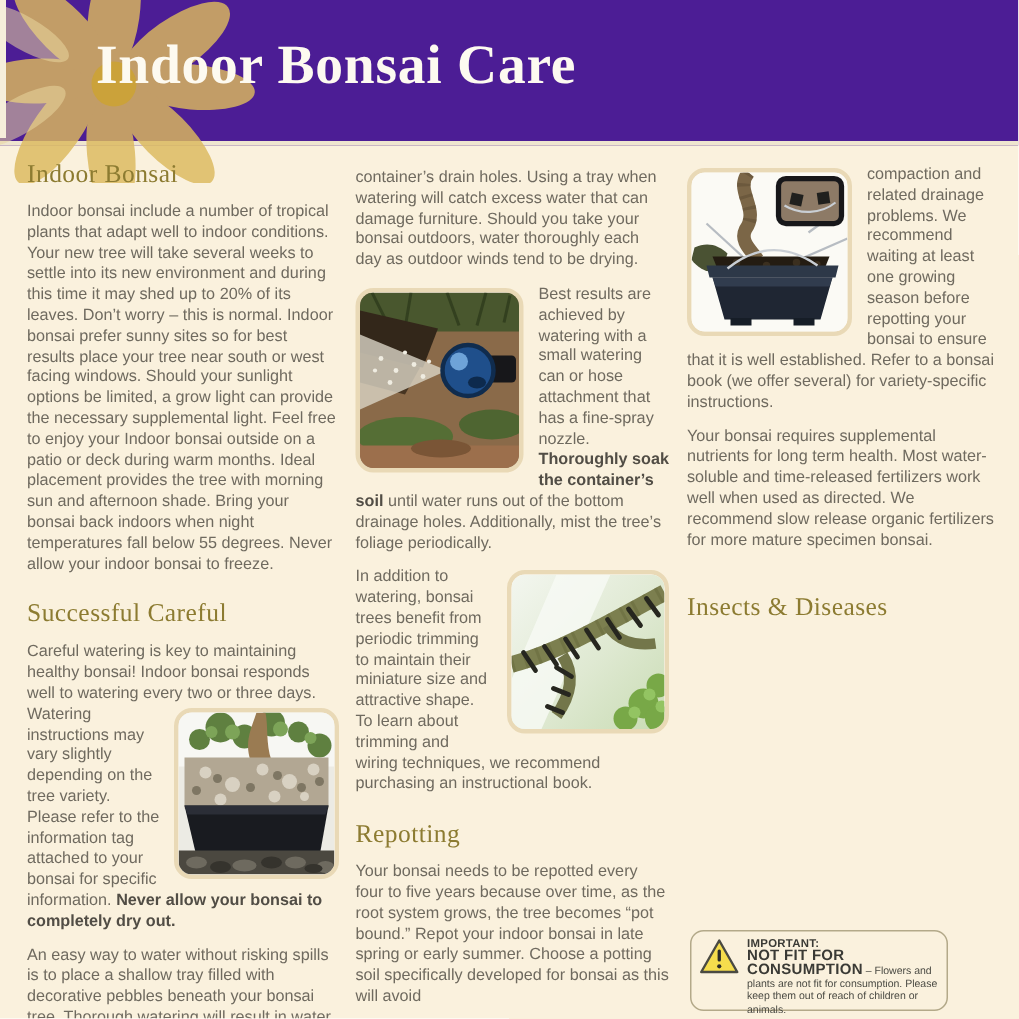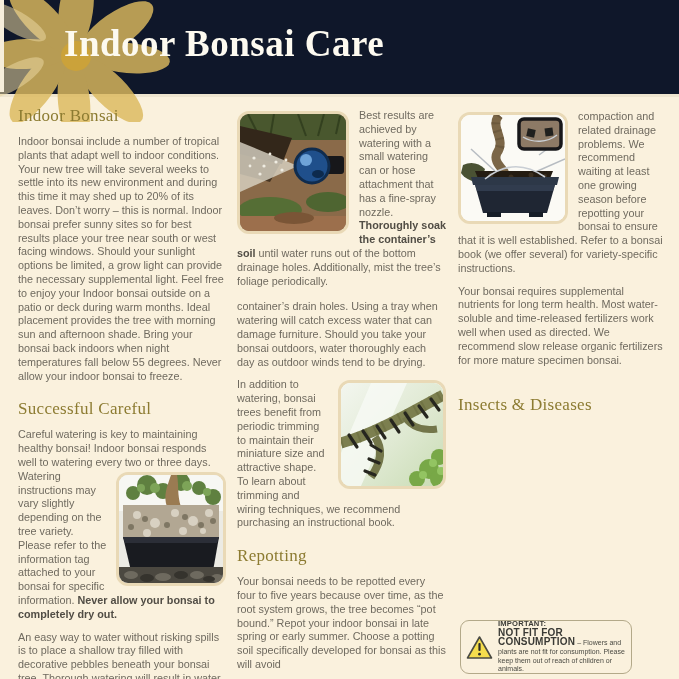--- a/index.html
+++ b/index.html
@@ -5,21 +5,21 @@
   * { margin:0; padding:0; box-sizing:border-box; }
   html,body { background:#ffffff; }
   .page {
     position:relative; width:679px; height:679px;
     background:#faf1dd; overflow:hidden;
     font-family:"Liberation Sans", sans-serif;
   }
   
   .header {
     position:absolute; left:0; top:0; width:679px; height:97px;
-    background:#0f172a; border-bottom:3px solid #eee5cf;
+    background:#4c1d95; border-bottom:3px solid #eee5cf;
   }
   .flower { position:absolute; left:-14px; top:-18px; pointer-events:none; }
   .edge-strip { position:absolute; left:0; top:0; width:4px; height:92px; background:#f6eedb; }
   .title {
     position:absolute; left:64px; top:22px;
     font-family:"Liberation Serif", serif; font-weight:bold;
     font-size:37px; letter-spacing:.5px; color:#fdfaf0;
   }
   
   .col { position:absolute; top:100px; }
@@ -43,21 +43,21 @@
     display:block; border:3px solid #e9d9b6; border-radius:12px;
     overflow:hidden; background:#fff; line-height:0;
   }
   .ph-right { float:right; margin:2px 0 4px 8px; }
   .ph-left  { float:left;  margin:2px 10px 4px 0; }
   .photo svg { display:block; }
   
   .warning {
     position:absolute; left:460px; top:620px; width:172px; height:54px;
     border:1.5px solid #b3a989; border-radius:9px;
-    display:flex; align-items:center; padding:4px 6px 4px 5px;
+    display:flex; align-items:flex-start; padding:4px 6px 4px 5px;
   }
   .warn-icon { flex:0 0 auto; margin-right:5px; line-height:0; }
   .warn-text { font-size:7px; line-height:8.6px; color:#4a4a43; }
   .warn-label { font-size:7.6px; font-weight:bold; color:#3a3a35; letter-spacing:.2px; }
   .warn-title { font-size:10px; font-weight:bold; color:#3a3a35; letter-spacing:.2px; }
 </style>
 </head>
 <body>
 
 <div class="page">
@@ -141,20 +141,22 @@
               <ellipse cx="62" cy="100" rx="7" ry="4"></ellipse>
               <ellipse cx="90" cy="104" rx="6" ry="3"></ellipse>
         </g>
       </svg>
         </span><span>instructions may vary slightly depending on the tree variety. Please refer to the information tag attached to your bonsai for specific information. </span><strong>Never allow your bonsai to completely dry out.</strong></div>
 
     <div class="para">An easy way to water without risking spills is to place a shallow tray filled with decorative pebbles beneath your bonsai tree. Thorough watering will result in water running out the</div>
   </div>
 
   <div class="col col-2">
+    <div class="para" style="margin-top:12px">container’s drain holes. Using a tray when watering will catch excess water that can damage furniture. Should you take your bonsai outdoors, water thoroughly each day as outdoor winds tend to be drying.</div>
+
     <div class="para"><span class="photo ph-left">
           <svg width="106" height="117" viewBox="0 0 106 117">
         <rect width="106" height="117" fill="#8a6a49"></rect>
         <rect width="106" height="26" fill="#49572e"></rect>
         <g stroke="#33401f" stroke-width="2">
           <line x1="8" y1="0" x2="20" y2="24"></line>
               <line x1="34" y1="0" x2="30" y2="24"></line>
           <line x1="58" y1="0" x2="66" y2="22"></line>
               <line x1="84" y1="0" x2="78" y2="22"></line>
               <line x1="100" y1="2" x2="96" y2="20"></line>
@@ -176,22 +178,20 @@
         <circle cx="72" cy="52" r="17" fill="#1f4f8b"></circle>
         <circle cx="72" cy="52" r="17" fill="none" stroke="#102c4e" stroke-width="3"></circle>
         <circle cx="66" cy="46" r="6" fill="#6ea3d8"></circle>
         <ellipse cx="78" cy="60" rx="6" ry="4" fill="#0d2a4d"></ellipse>
         <ellipse cx="30" cy="96" rx="32" ry="13" fill="#556e35"></ellipse>
         <ellipse cx="88" cy="88" rx="22" ry="10" fill="#4e6531"></ellipse>
         <rect x="0" y="102" width="106" height="15" fill="#9c6f4c"></rect>
         <ellipse cx="54" cy="104" rx="20" ry="6" fill="#7a5536"></ellipse>
       </svg>
         </span><span>Best results are achieved by watering with a small watering can or hose attachment that has a fine-spray nozzle. </span><strong>Thoroughly soak the container’s soil</strong><span> until water runs out of the bottom drainage holes. Additionally, mist the tree’s foliage periodically.</span></div>
-
-    <div class="para" style="margin-top:12px">container’s drain holes. Using a tray when watering will catch excess water that can damage furniture. Should you take your bonsai outdoors, water thoroughly each day as outdoor winds tend to be drying.</div>
 
     <div class="para"><span class="photo ph-right">
           <svg width="102" height="103" viewBox="0 0 102 103">
         <defs>
           <linearGradient id="wbg" x1="0" y1="0" x2="1" y2="1">
             <stop offset="0" stop-color="#f3f6ef"></stop>
                 <stop offset="0.55" stop-color="#dfe9d2"></stop>
                 <stop offset="1" stop-color="#c9dcb4"></stop>
           </linearGradient>
         </defs>

